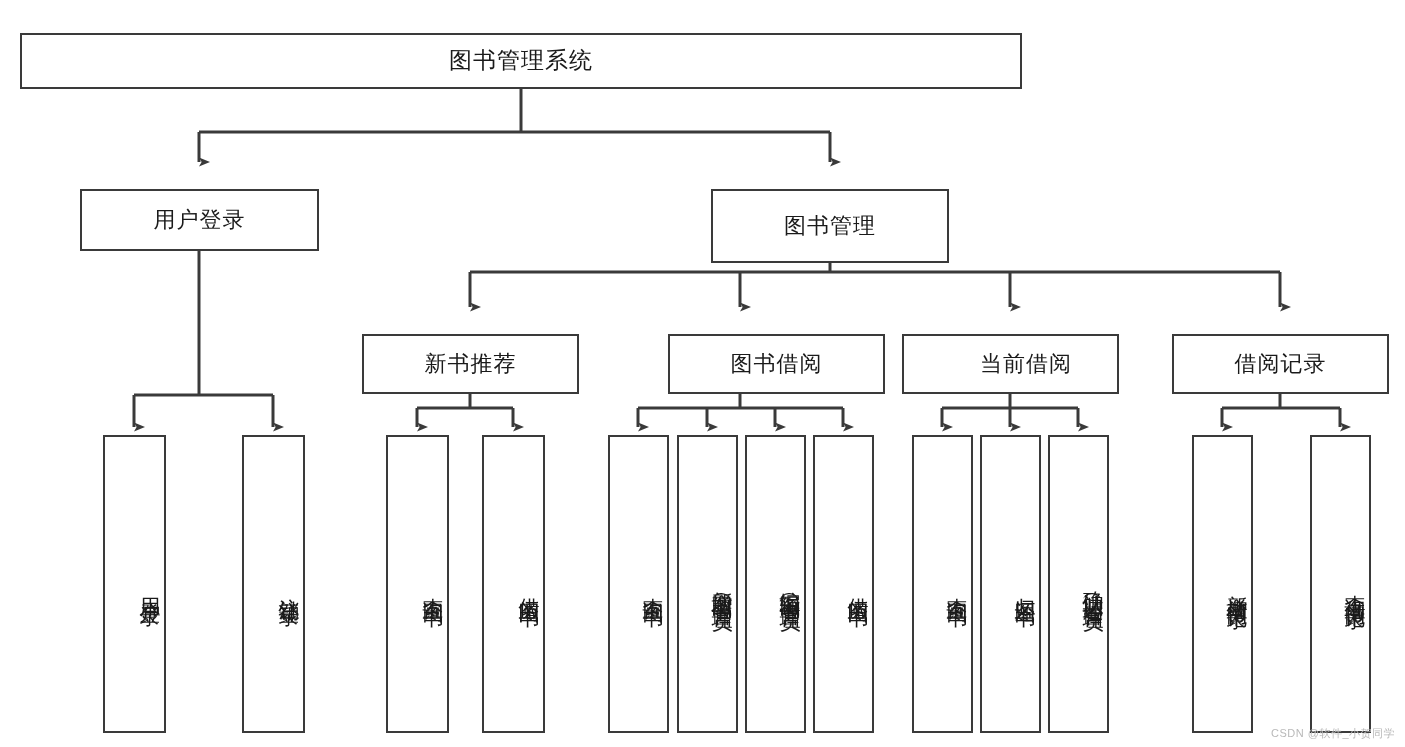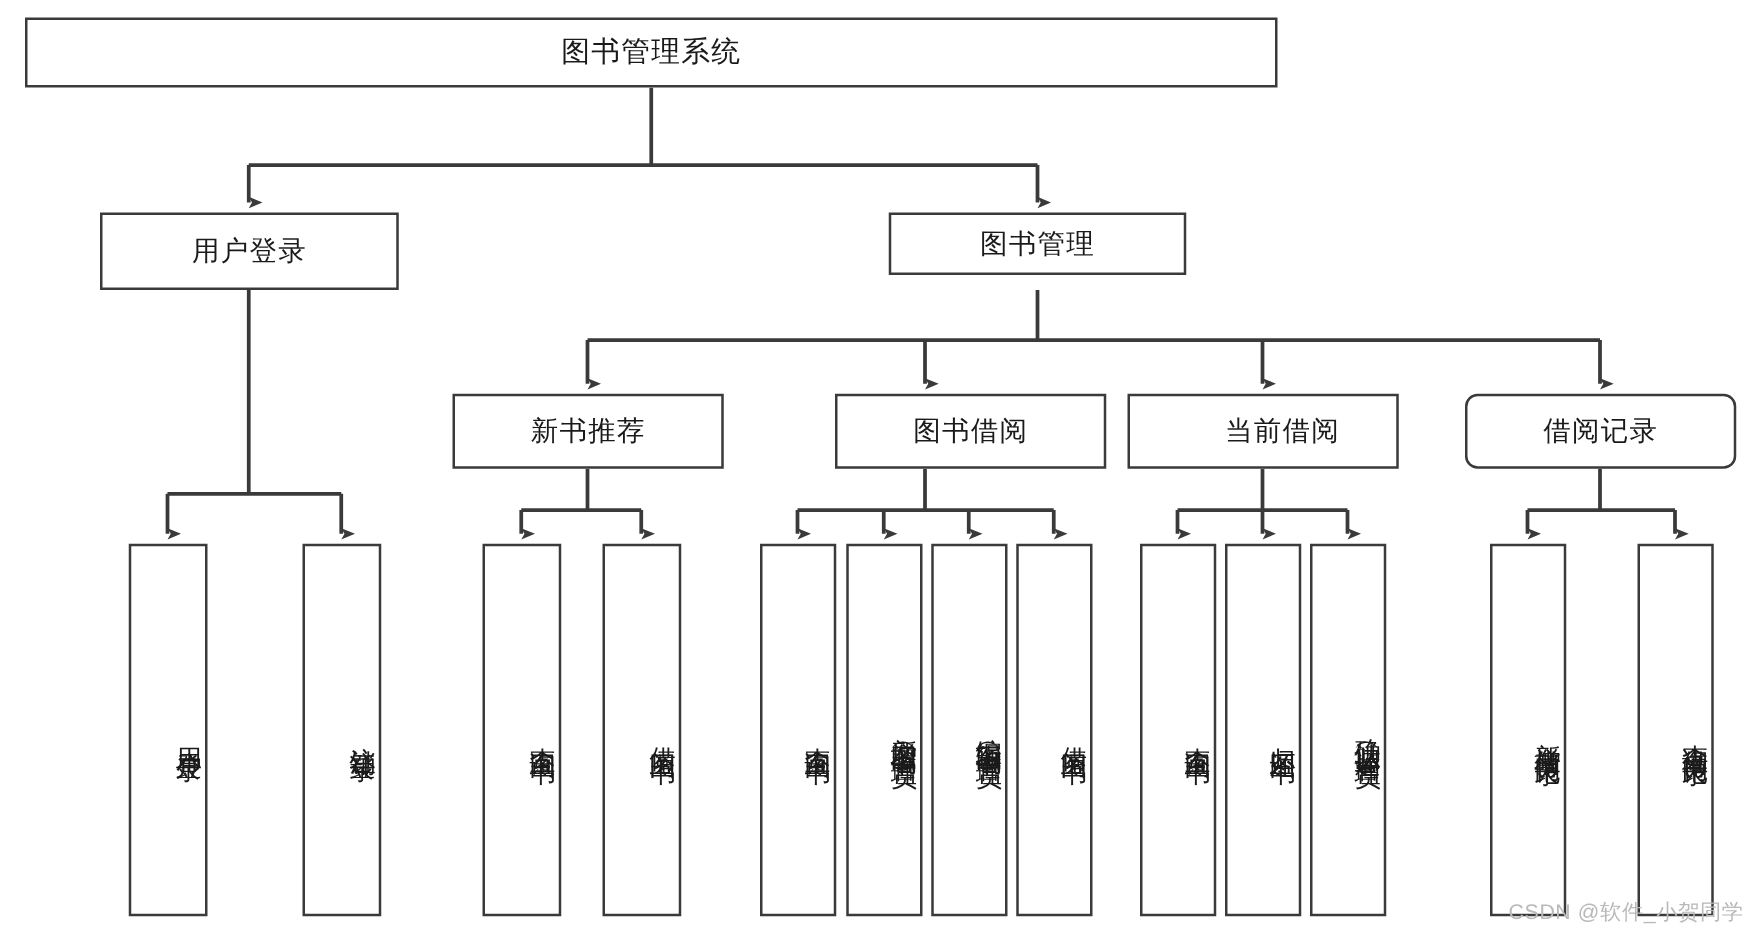--- a/index.html
+++ b/index.html
@@ -24,20 +24,21 @@
     background: #ffffff;
     display: flex;
     align-items: center;
     justify-content: center;
     color: #1a1a1a;
   }
   .node.horizontal {
     font-size: 22px;
     line-height: 1.2;
     letter-spacing: 1px;
+    margin-top: 19px;
   }
   .node.vertical {
     writing-mode: vertical-rl;
     text-orientation: upright;
     font-size: 21px;
     letter-spacing: 3px;
     padding-top: 6px;
     align-items: flex-start;
     justify-content: center;
   }
@@ -49,21 +50,21 @@
     left: 0;
     top: 0;
     width: 1405px;
     height: 747px;
     pointer-events: none;
   }
   .watermark {
     position: absolute;
     right: 10px;
     bottom: 6px;
-    font-size: 17px;
+    font-size: 11px;
     color: #b9b9b9;
     letter-spacing: 0.5px;
     white-space: nowrap;
   }
 </style>
 </head>
 <body>
 
 <div id="diagram-root">
 
@@ -113,26 +114,26 @@
       <path d="M1280,375 L1280,408"></path>
       <path d="M1222,408 L1340,408"></path>
       <path d="M1222,408 L1222,427" marker-end="url(#arrow)"></path>
       <path d="M1340,408 L1340,427" marker-end="url(#arrow)"></path>
     </g>
   </svg>
 
   <div class="node horizontal root" style="left:20px; top:14px; width:1002px; height:56px;">图书管理系统</div>
 
   <div class="node horizontal" style="left:80px; top:170px; width:239px; height:62px;">用户登录</div>
-  <div class="node horizontal" style="left:711px; top:170px; width:238px; height:50px;">图书管理</div>
+  <div class="node horizontal" style="left:711px; top:170px; width:238px; height:74px;">图书管理</div>
 
   <div class="node horizontal" style="left:362px; top:315px; width:217px; height:60px;">新书推荐</div>
   <div class="node horizontal" style="left:668px; top:315px; width:217px; height:60px;">图书借阅</div>
   <div class="node horizontal" style="left:902px; top:315px; width:217px; height:60px;padding-left:31px;">当前借阅</div>
-  <div class="node horizontal" style="left:1172px; top:315px; width:217px; height:60px;border-radius:10px;">借阅记录</div>
+  <div class="node horizontal" style="left:1172px; top:315px; width:217px; height:60px;">借阅记录</div>
 
   <div class="node vertical" style="left:103px; top:435px; width:63px; height:298px;">用户登录</div>
   <div class="node vertical" style="left:242px; top:435px; width:63px; height:298px;">注销登录</div>
 
   <div class="node vertical" style="left:386px; top:435px; width:63px; height:298px;">查询图书</div>
   <div class="node vertical" style="left:482px; top:435px; width:63px; height:298px;">借阅图书</div>
 
   <div class="node vertical" style="left:608px; top:435px; width:61px; height:298px;">查询图书</div>
   <div class="node vertical" style="left:677px; top:435px; width:61px; height:298px;">新增图书（管理员）</div>
   <div class="node vertical" style="left:745px; top:435px; width:61px; height:298px;">编辑图书（管理员）</div>

